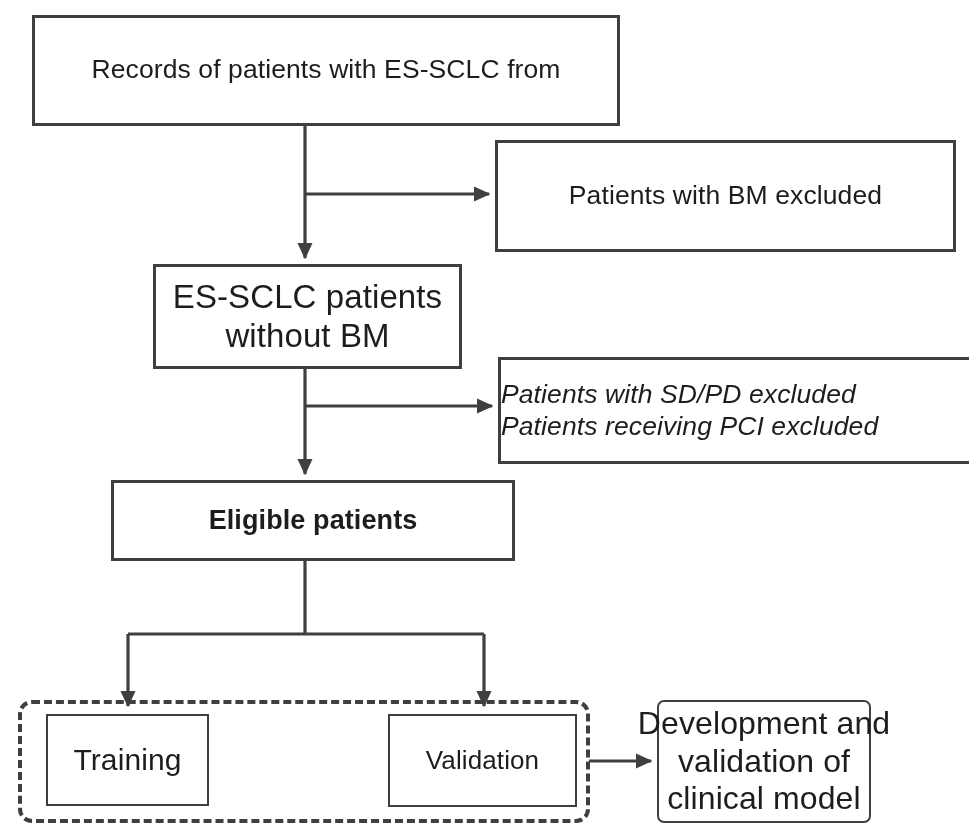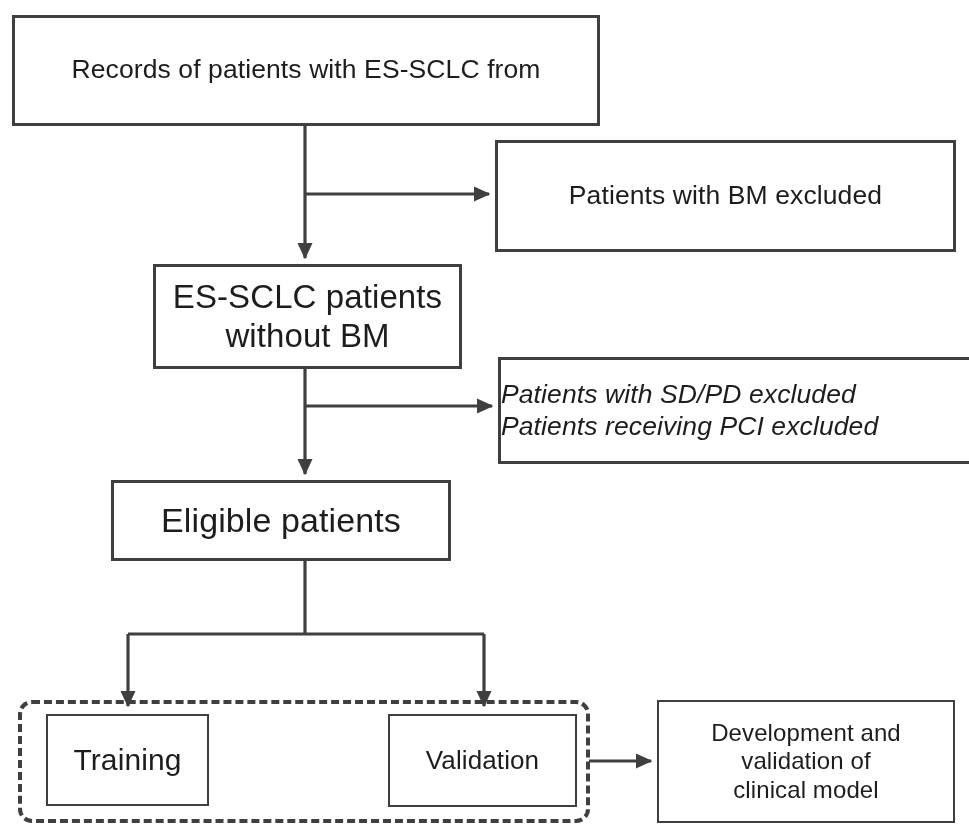--- a/index.html
+++ b/index.html
@@ -33,28 +33,28 @@
     color:#1d1d1d;
     line-height:1.18;
     letter-spacing:0.1px;
     z-index:2;
   }
   .node .line{display:block;white-space:nowrap;}
   .node.align-left{align-items:flex-start;}
   .node.align-left .line{text-align:left;}
 
   
-  #node-records   { left:12px;  top:15px;  width:588px; height:111px; font-size:26.5px; padding-bottom:2px;}
+  #node-records   { left:32px;  top:15px;  width:588px; height:111px; font-size:26.5px; padding-bottom:2px;}
   #node-bm-exc    { left:495px; top:140px; width:461px; height:112px; font-size:26.5px;}
   #node-essclc    { left:153px; top:264px; width:309px; height:105px; font-size:33px;}
   #node-sdpd-exc  { left:498px; top:357px; width:522px; height:107px; font-size:26.5px; font-style:italic;}
-  #node-eligible  { left:111px; top:480px; width:340px; height:81px;  font-size:34px;}
+  #node-eligible  { left:111px; top:480px; width:404px; height:81px;  font-size:27px;font-weight:bold;}
   #node-training  { left:46px;  top:714px; width:163px; height:92px;  font-size:30px; border-width:2.5px;}
   #node-validation{ left:388px; top:714px; width:189px; height:93px;  font-size:26px; border-width:2.5px;}
-  #node-devval    { left:657px; top:700px; width:298px; height:123px; font-size:24px; border-width:2.5px;}
+  #node-devval    { left:657px; top:700px; width:214px; height:123px; font-size:32px; border-width:2.5px;border-radius:7px;}
 
   
   #group-dashed{
     position:absolute;
     left:18px; top:700px;
     width:572px; height:123px;
     box-sizing:border-box;
     border:4px dashed #3f3f3f;
     border-radius:14px;
     background:transparent;

